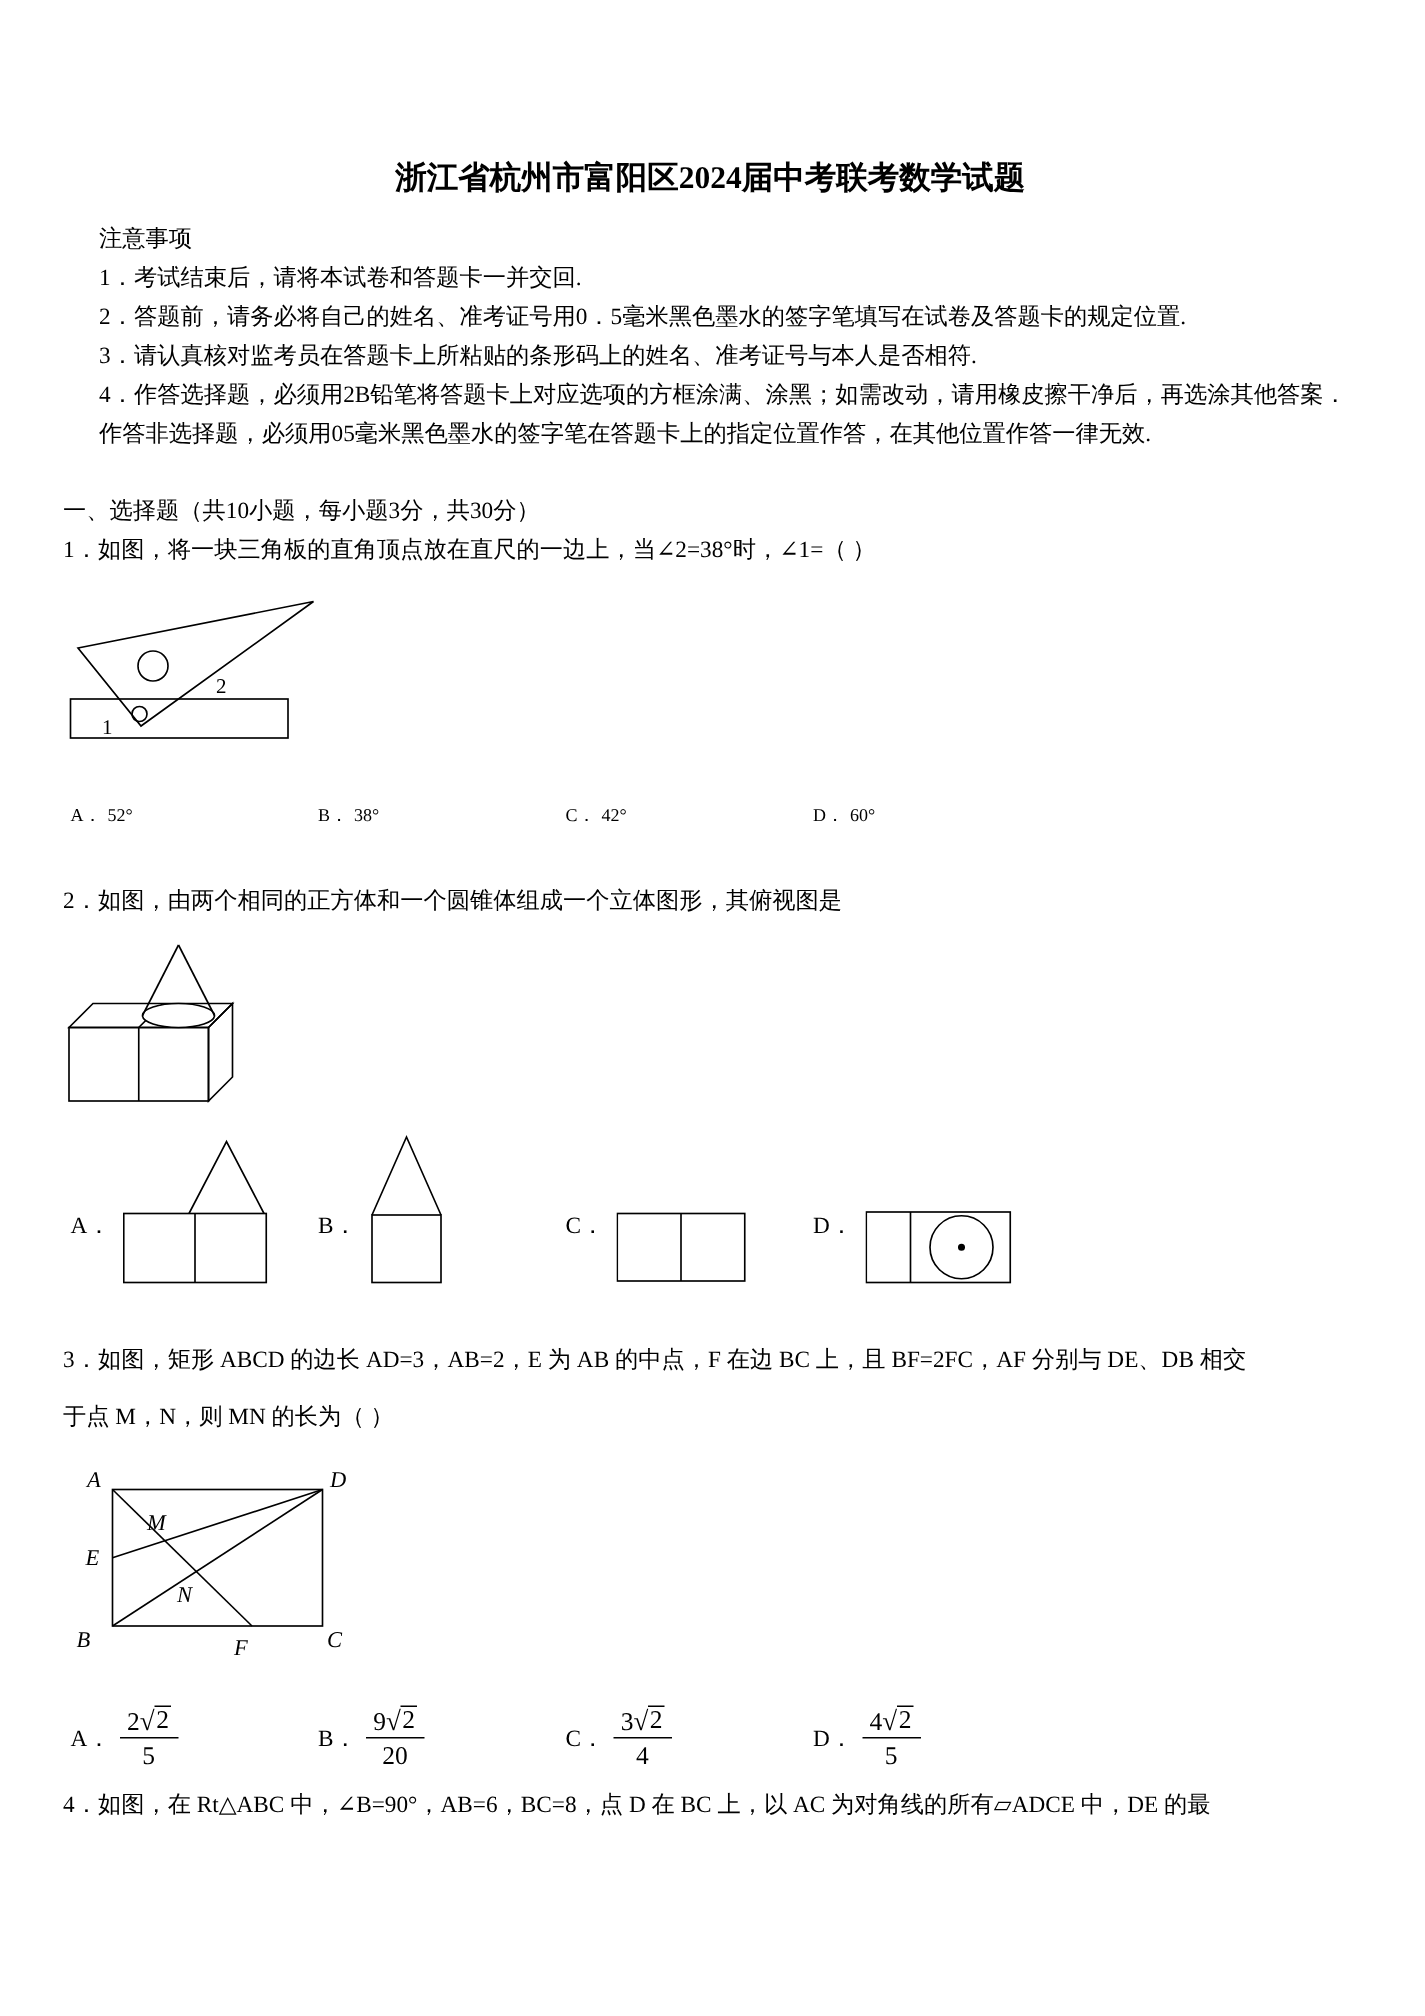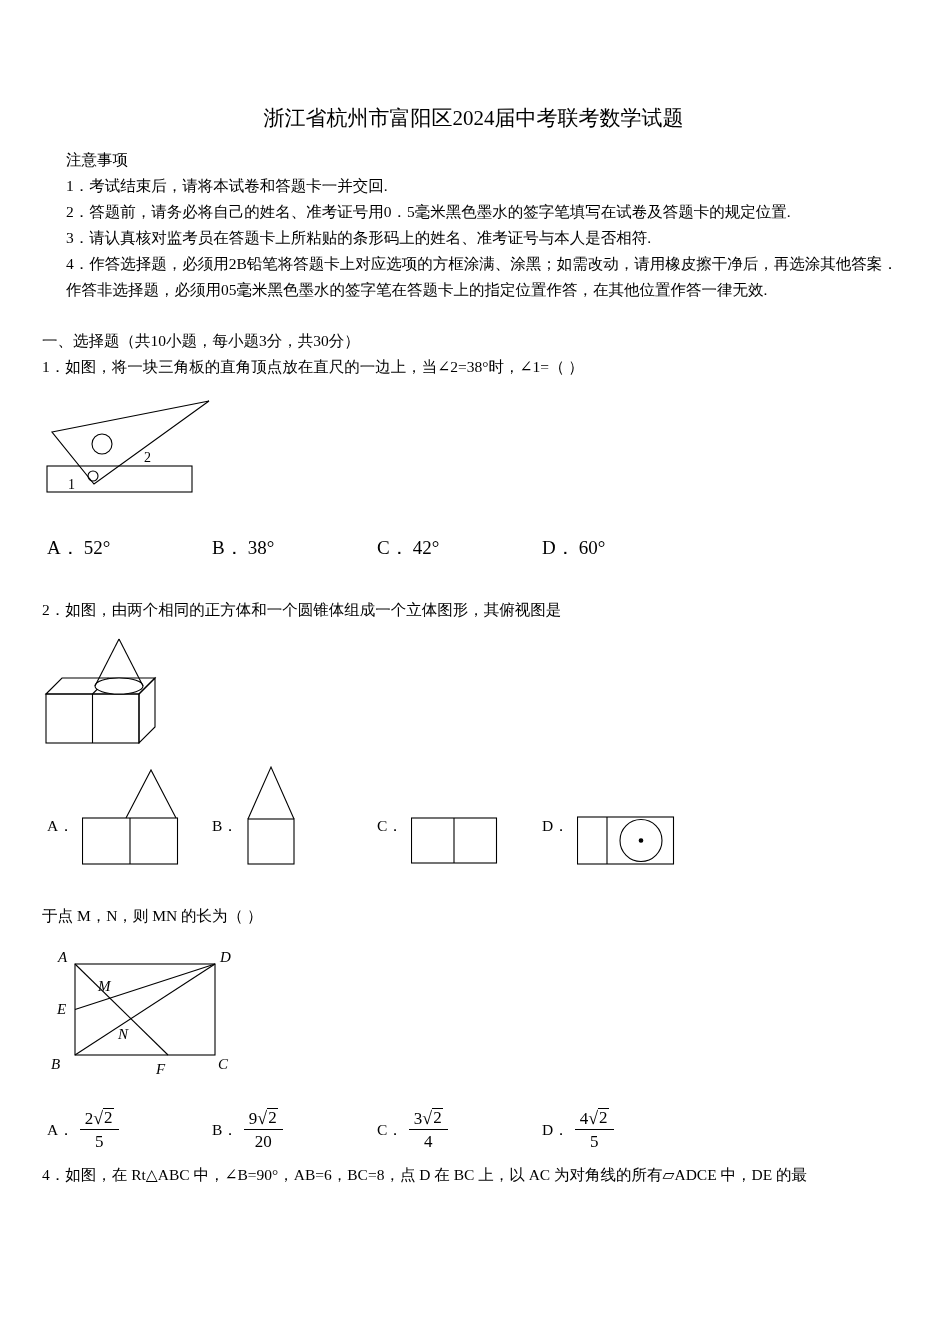--- a/index.html
+++ b/index.html
@@ -1,38 +1,38 @@
 <!DOCTYPE html>
 <html><head>
 <meta charset="utf-8">
 <style>
   html, body { margin:0; padding:0; background:#ffffff; }
   body {
     width:950px; height:1344px; overflow:hidden; color:#000;
     font-family:"Liberation Serif","DejaVu Serif",serif;
   }
   .page { width:950px; height:1344px; box-sizing:border-box; padding:104px 45px 0 42px; }
-  .title { text-align:center; font-size:21px; font-weight:400; margin:0; }
+  .title { text-align:center; font-size:21px; font-weight:700; margin:0; }
   .body-text { font-size:15.5px; line-height:26px; }
   .notes { margin-top:15px;margin-left:24px; }
   .notes p { margin:0; }
   .section-header { margin-top:25px; }
   .nowrap { white-space:nowrap; }
 
   svg { display:block; }
   svg line, svg rect, svg polygon, svg polyline, svg circle, svg ellipse { stroke:#000; fill:none; stroke-width:1.1; }
   svg text { fill:#000; stroke:none; font-family:"Liberation Serif",serif; }
   .geo-label { font-style:italic; font-size:15px; }
   .fig-num { font-size:14px; }
 
   .fig1 { margin:16px 0 0 2px; }
   .fig2 { margin:8px 0 0 2px; }
   .fig3 { margin:12px 0 0 8px; }
 
-  .opt-row { display:flex; margin-left:5px; font-size:19px; }
+  .opt-row { display:flex; margin-left:5px; font-size:12px; }
   .opt-row .opt { width:165px; }
   .opt-row .lab { margin-right:4px; }
   .q1-opts { margin-top:34px; }
   .q2-text { margin-top:36px; }
   .q3-text { margin-top:30px; line-height:38px; }
   .q4-text { }
 
   .fig-opts { display:flex; margin:18px 0 0 5px; height:102px; }
   .fig-opts .cell { width:165px; display:flex; align-items:flex-end; }
   .fig-opts .lab { font-size:15.5px; margin:0 8px 30px 0; }
@@ -123,20 +123,21 @@
       <svg width="100" height="102" viewBox="0 0 100 102">
         <rect x="0.5" y="52" width="96" height="47"></rect>
         <line x1="30" y1="52" x2="30" y2="99"></line>
         <circle cx="64" cy="75.5" r="21"></circle>
         <circle cx="64" cy="75.5" r="1.8" style="fill:#000"></circle>
       </svg>
     </div>
   </div>
 
   <div class="body-text q3-text">
+    <div class="nowrap">3．如图，矩形 ABCD 的边长 AD=3，AB=2，E 为 AB 的中点，F 在边 BC 上，且 BF=2FC，AF 分别与 DE、DB 相交</div>
     <div class="nowrap">于点 M，N，则 MN 的长为（ ）</div>
   </div>
 
   <svg class="fig3" width="250" height="135" viewBox="0 0 250 135">
     <rect x="25" y="17" width="140" height="91"></rect>
     <line x1="25" y1="17" x2="118" y2="108"></line>
     <line x1="165" y1="17" x2="25" y2="62.5"></line>
     <line x1="165" y1="17" x2="25" y2="108"></line>
     <text class="geo-label" x="8" y="15">A</text>
     <text class="geo-label" x="170" y="15">D</text>

